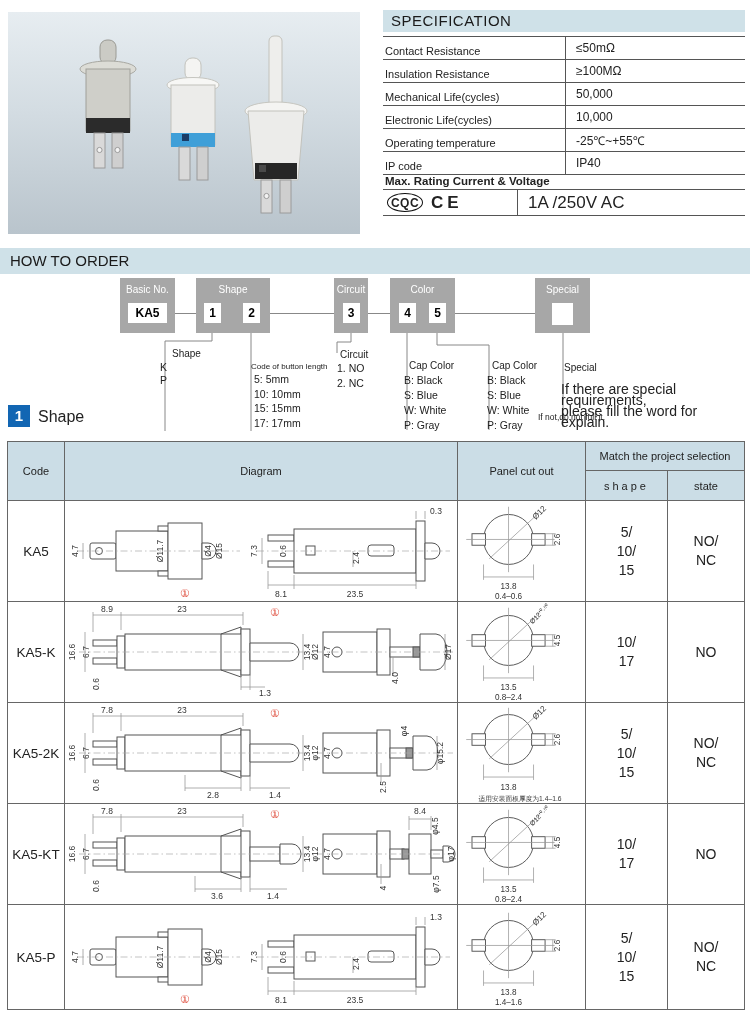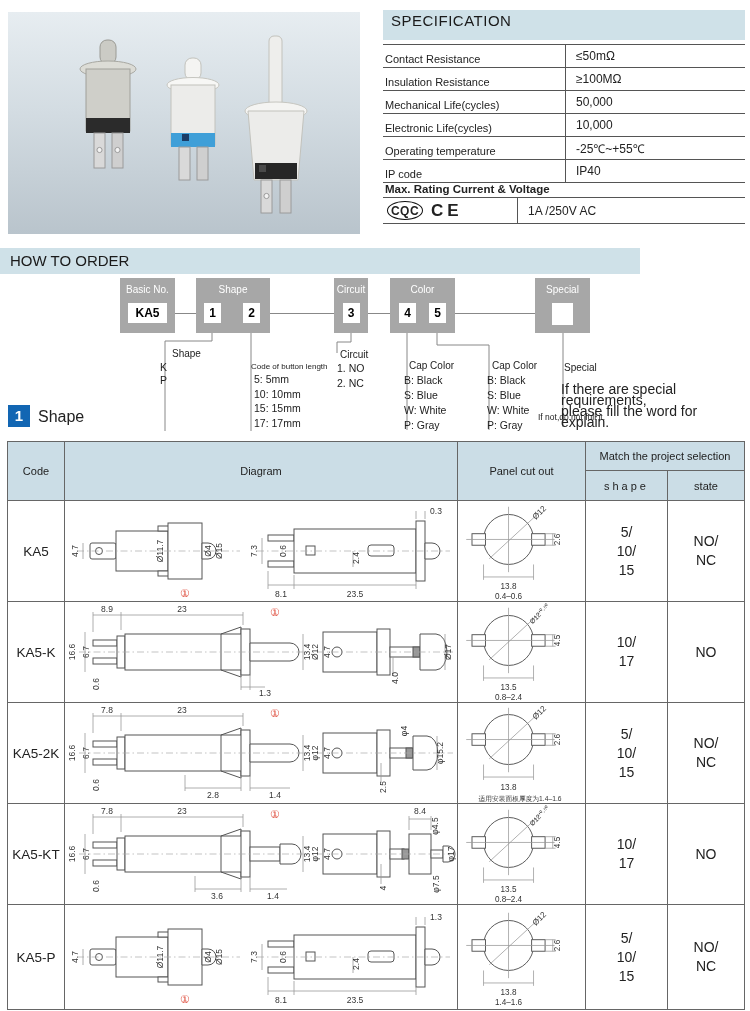--- a/index.html
+++ b/index.html
@@ -5,42 +5,42 @@
   html,body{margin:0;padding:0;background:#fff;}
   .page{position:relative;width:750px;height:1011px;background:#fff;overflow:hidden;
         font-family:"Liberation Sans",sans-serif;color:#222;}
 
   
   .photo{position:absolute;left:8px;top:12px;width:352px;height:222px;
          background:linear-gradient(180deg,#e7edf1 0%,#d3dce2 45%,#b9c4cc 100%);}
 
   
   .spec{position:absolute;left:383px;top:10px;width:362px;}
-  .spec-title{height:30px;line-height:22px;background:#cfe1e8;font-size:15px;
+  .spec-title{height:22px;line-height:22px;background:#cfe1e8;font-size:15px;
               letter-spacing:.5px;padding-left:8px;color:#1a1a1a;}
   .spec-table{margin-top:4px;border-top:1px solid #555;}
   .spec-row{display:flex;height:22px;border-bottom:1px solid #555;justify-content:space-between;}
   .spec-label{width:182px;font-size:11px;display:flex;align-items:flex-end;
               padding:0 0 2px 2px;box-sizing:border-box;}
   .spec-value{flex:1;border-left:1px solid #555;font-size:12px;display:flex;
               align-items:center;padding-left:10px;}
   .spec-max{height:14px;border-bottom:1px solid #555;font-size:11.5px;
             font-weight:bold;padding-left:2px;line-height:13px;}
   .spec-logos{display:flex;height:25px;border-bottom:1px solid #555;align-items:center;}
   .logo-zone{width:134px;display:flex;align-items:center;gap:8px;padding-left:4px;
              box-sizing:border-box;height:100%;}
   .cqc{width:34px;height:17px;border:1.6px solid #111;border-radius:50%;
        font-size:12px;font-weight:bold;display:flex;align-items:center;
        justify-content:center;letter-spacing:.5px;}
   .ce{font-size:17px;font-weight:bold;letter-spacing:4px;text-align:center;}
   .rating-zone{flex:1;border-left:1px solid #555;height:100%;display:flex;
-               align-items:center;padding-left:10px;font-size:12px;}
+               align-items:center;padding-left:10px;font-size:17px;}
 
   
-  .hto-bar{position:absolute;left:0;top:248px;width:640px;height:26px;background:#cfe1e8;
+  .hto-bar{position:absolute;left:0;top:248px;width:750px;height:26px;background:#cfe1e8;
            font-size:15px;line-height:26px;padding-left:10px;box-sizing:border-box;color:#1a1a1a;}
   .obox{position:absolute;top:278px;height:55px;background:#a7a7a7;color:#fff;
         font-size:10px;text-align:center;}
   .obox .olabel{display:block;margin-top:6px;}
   .wbox{position:absolute;top:25px;height:20px;background:#fff;color:#000;
         font-size:12px;font-weight:600;line-height:20px;text-align:center;}
   .hline{position:absolute;top:313px;height:1px;background:#888;}
   .legend{position:absolute;font-size:10px;color:#222;}
   .legend .ltitle{font-size:10px;margin-bottom:3px;}
   .pre{white-space:pre-line;}

